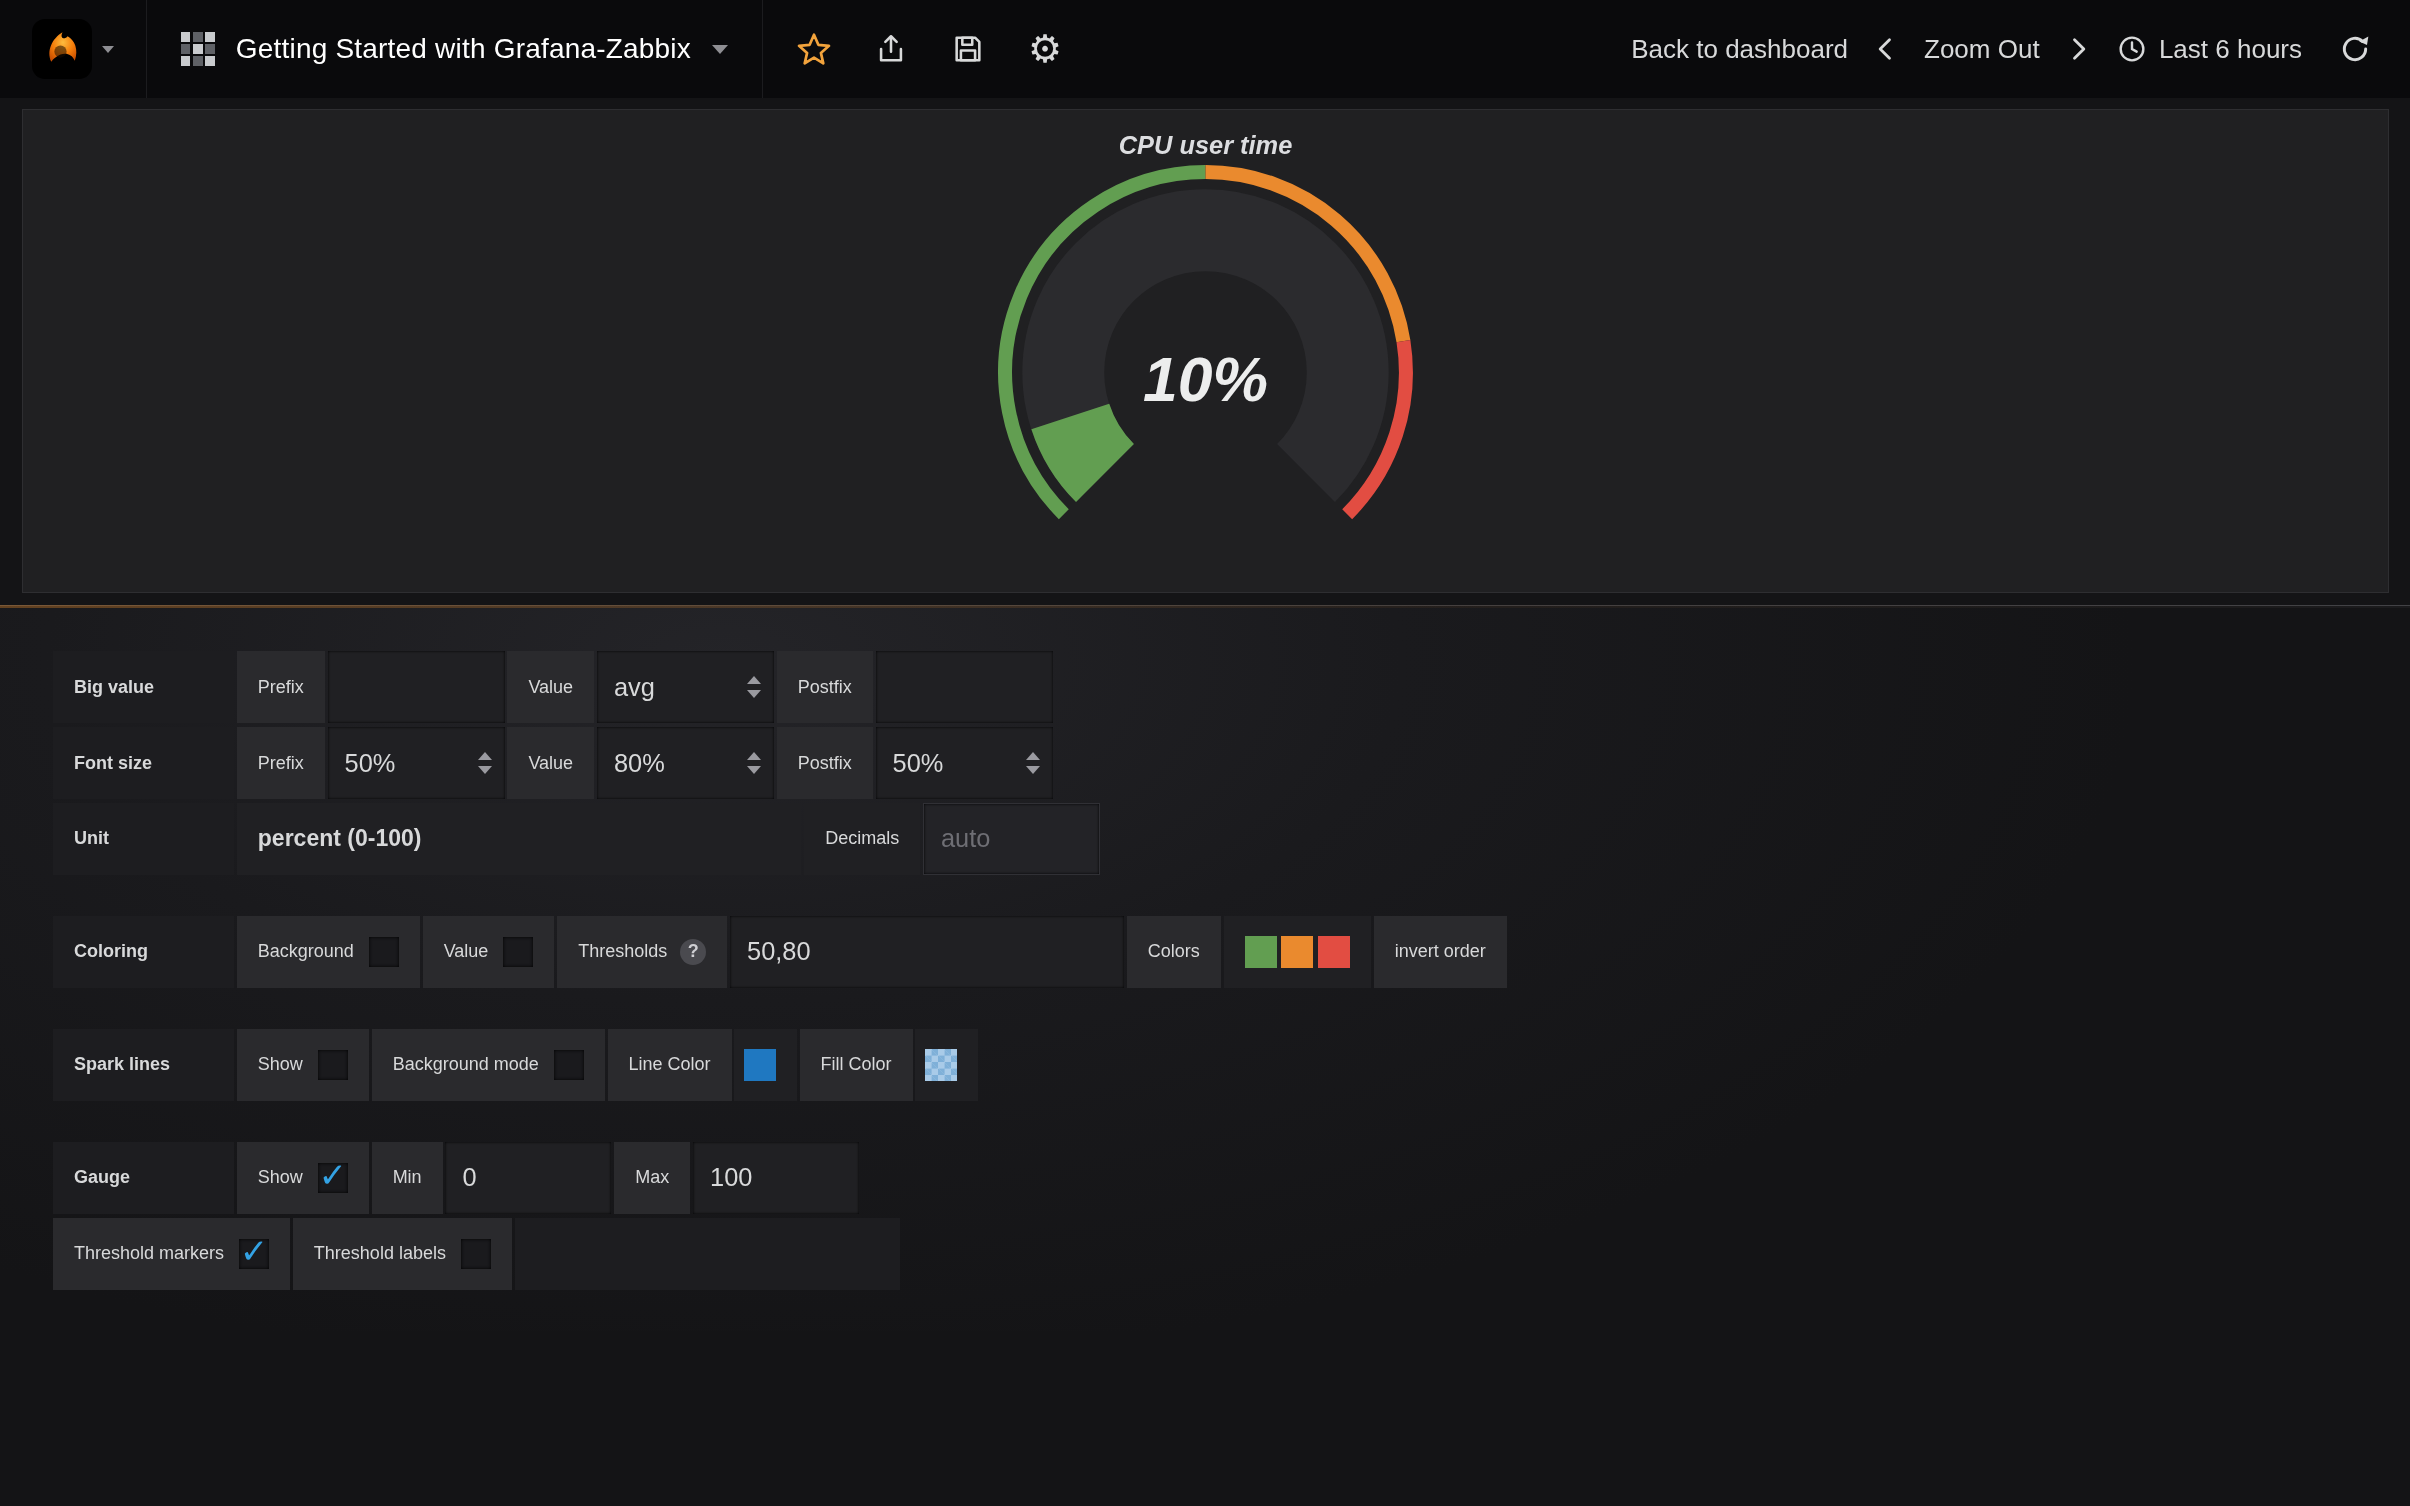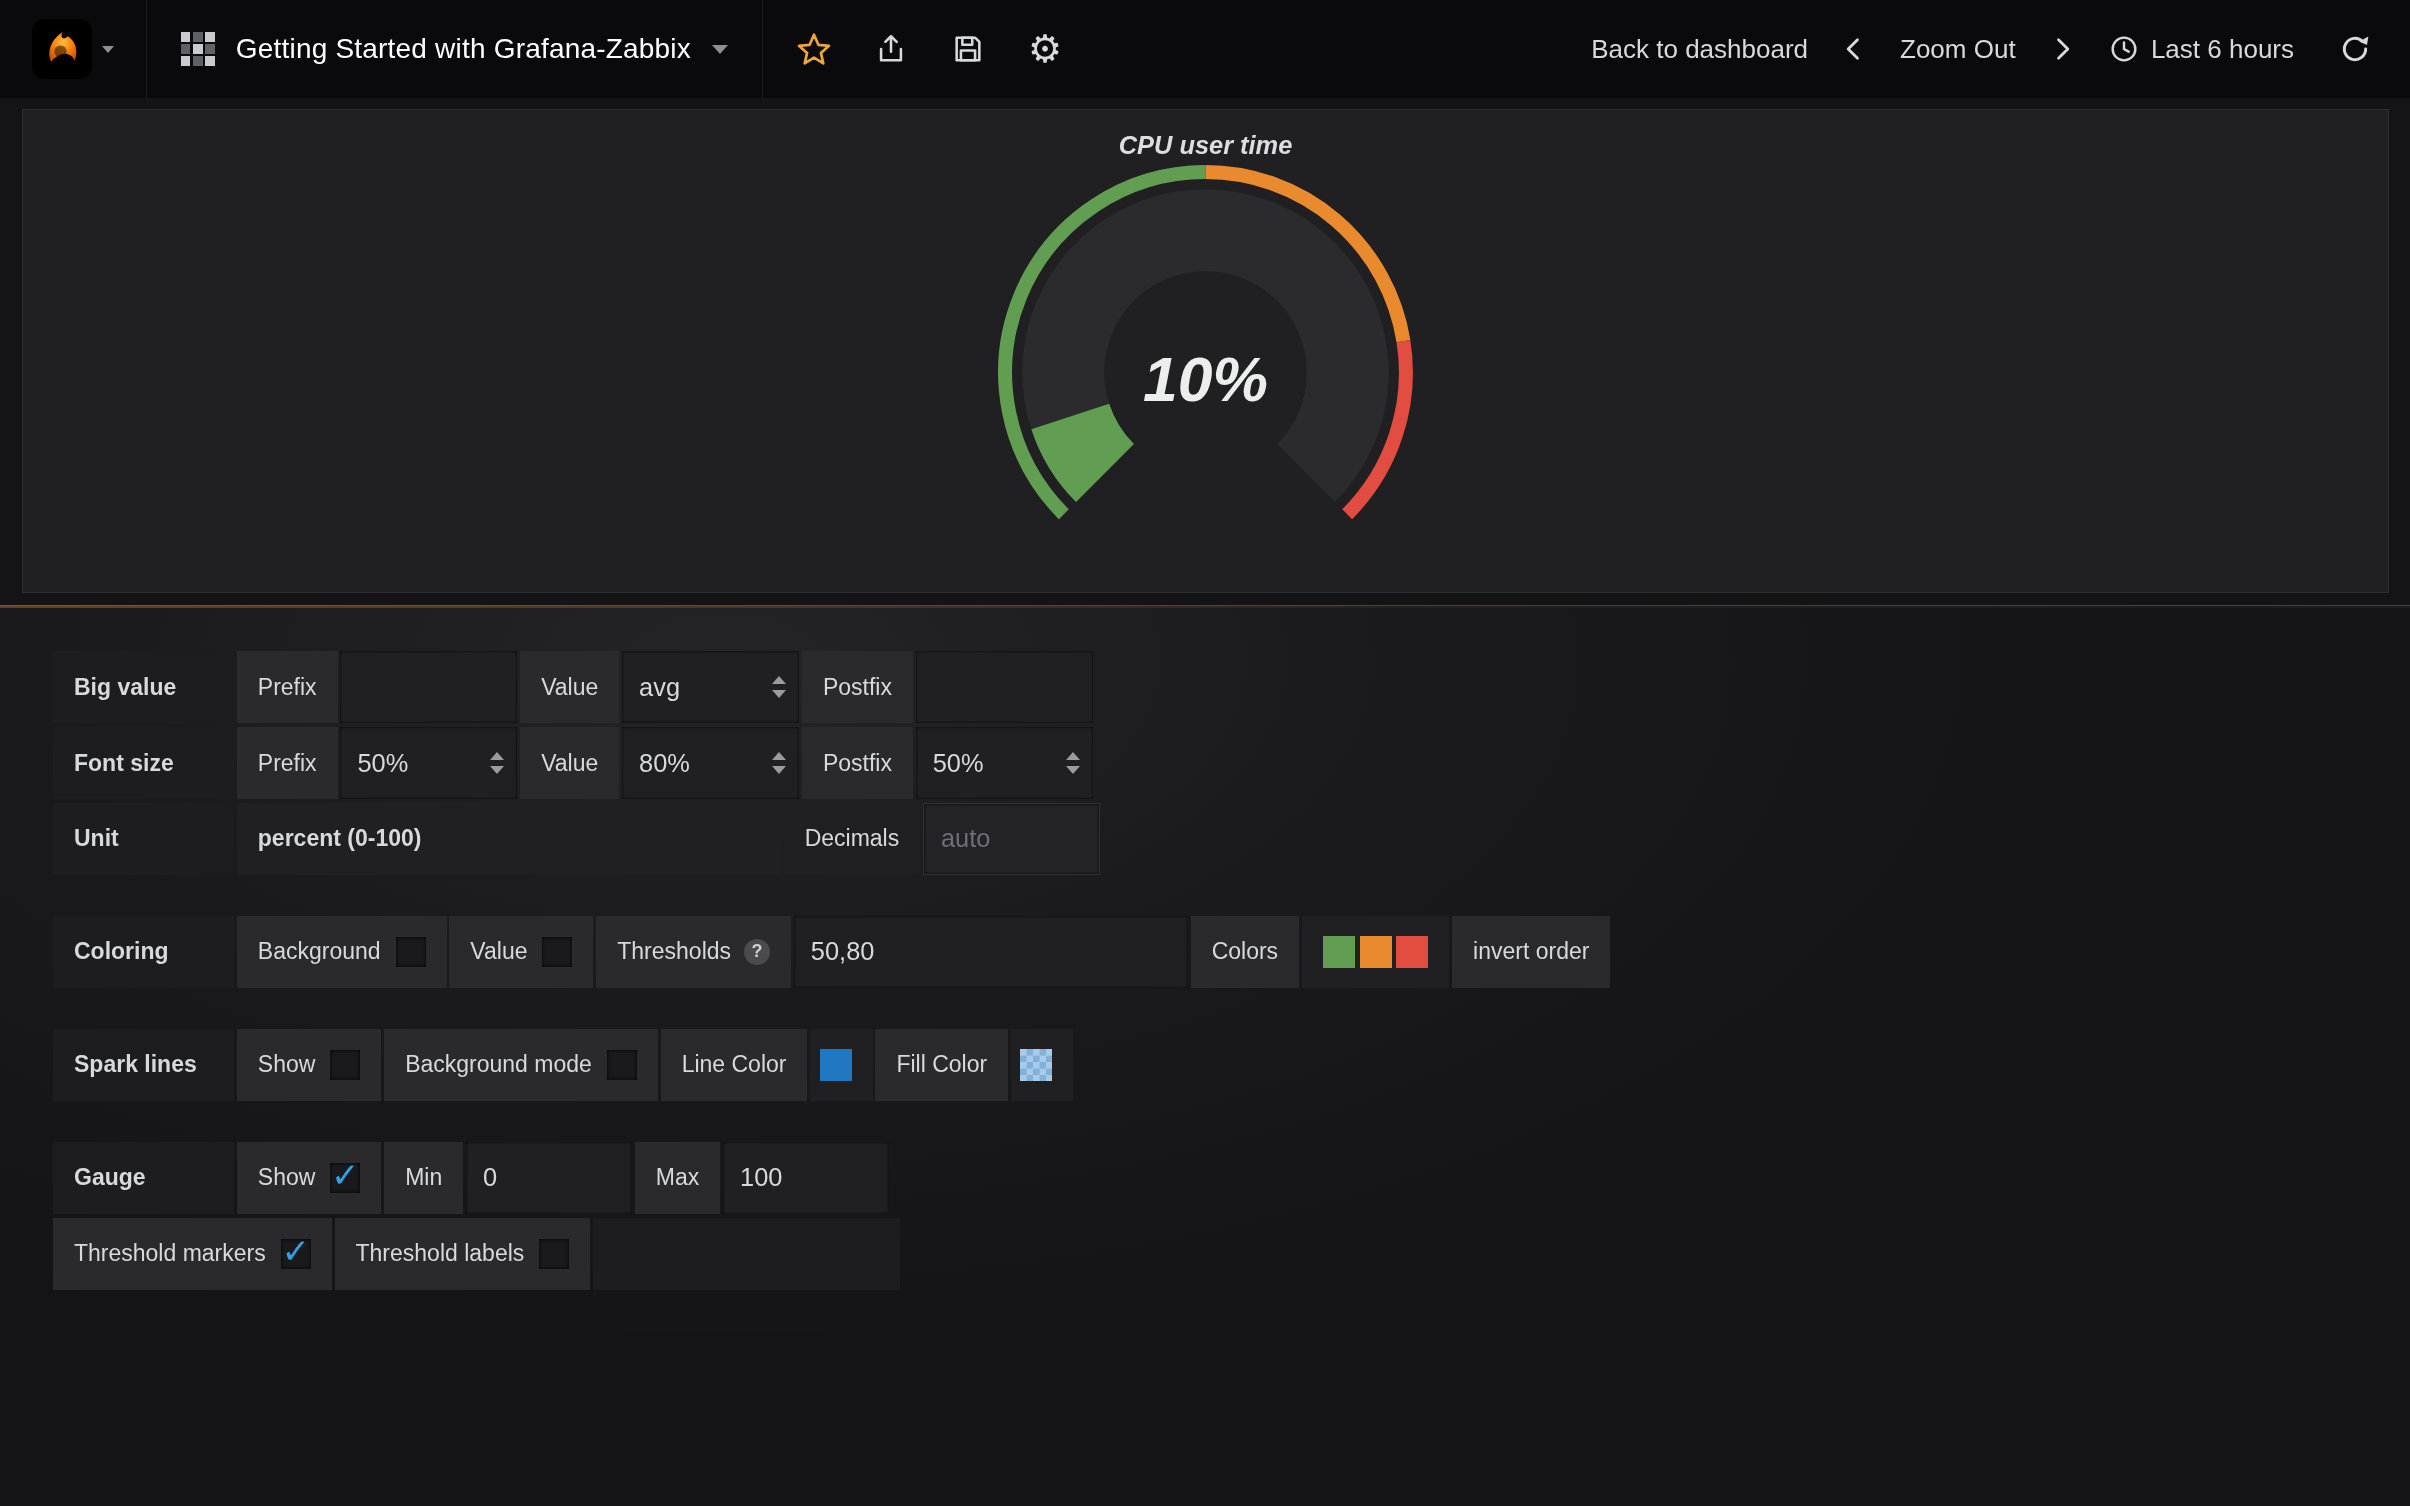--- a/index.html
+++ b/index.html
@@ -30,21 +30,21 @@
   .grid-icon { display:grid; grid-template-columns:repeat(3,9.4px); grid-template-rows:repeat(3,9.4px); gap:2.8px; }
   .grid-icon i { display:block; }
   .grid-icon i.a { background:#c9cbce; }
   .grid-icon i.b { background:#5f6166; }
   .dash-title { font-size:28px; color:#ffffff; letter-spacing:0.2px; }
   .nav-icons { display:flex; align-items:center; gap:13px; padding:0 19px; }
   .icon-btn { width:64px; height:64px; display:flex; align-items:center; justify-content:center; cursor:pointer; border-radius:5.6px; }
   .icon-btn svg { display:block; }
   .gear-glyph { font-size:38px; color:#d8d9da; line-height:1; }
   .nav-spacer { flex:1; }
-  .nav-right { display:flex; align-items:center; gap:32px; padding-right:40px; }
+  .nav-right { display:flex; align-items:center; gap:24px; padding-right:40px; }
   .nav-link { font-size:26px; color:#d8d9da; cursor:pointer; white-space:nowrap; }
   .chev-btn, .refresh-btn, .time-btn { display:flex; align-items:center; cursor:pointer; }
   .time-btn { gap:11.3px;justify-content:space-between; }
   .refresh-btn { margin-left:13px; }
 
   
   .panel {
     margin:11.3px 21.7px 0 21.7px; height:484px; background:#202022;
     border:0.9px solid #2e2e31; overflow:hidden; flex:0 0 auto;font-style:italic;
   }
@@ -76,21 +76,21 @@
   .editor-close { margin-left:auto; padding-bottom:21px; cursor:pointer; }
   .editor-divider { height:0.9px; background:#3c3c40; margin:0; }
   .editor-divider-glow { height:2.8px; background:linear-gradient(90deg, rgba(235,140,40,0.35), rgba(235,140,40,0.05) 60%, rgba(255,255,255,0.03)); }
 
   .form-area { padding:43px 0 0 53px; }
   .fgroup { margin-bottom:41px; }
   .frow { display:flex; gap:2.8px; margin-bottom:3.8px; }
   .g1 { width:1047px; }
   .cell {
     display:flex; align-items:center; height:72px; padding:0 21px;
-    background:#2a2a2d; color:#d8d9da; font-size:23px; white-space:nowrap;
+    background:#2a2a2d; color:#d8d9da; font-size:18px; white-space:nowrap;
   }
   .cell.rowlabel { background:#1d1d20; font-weight:bold; width:181px; flex:0 0 auto; }
   .cell.flexfill { flex:1; background:#202023; font-weight:normal; }
   .cell.darkcell { background:#202023; }
   .cell.filler { background:#1d1d20; flex:1; }
   .cell.linkcell { background:#2a2a2d; cursor:pointer; }
   .tin {
     height:72px; background:#202023; border:none; outline:none; color:#d8d9da;
     font-size:25.4px; font-family:inherit; padding:4px 17px; box-shadow:inset 0 0 2.8px #000;
   }

